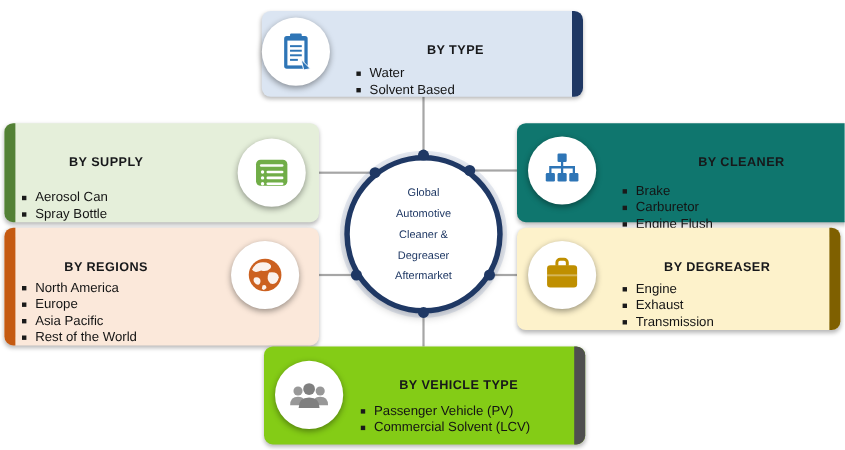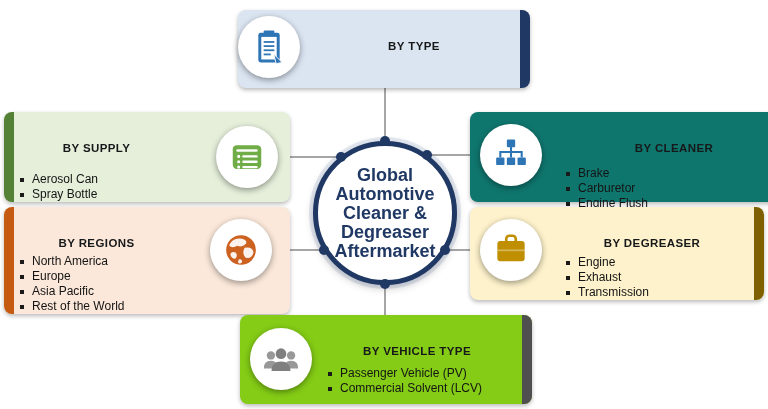--- a/index.html
+++ b/index.html
@@ -31,21 +31,21 @@
 
   
   .icon-circle{position:absolute;width:62px;height:62px;border-radius:50%;background:#fff;
     box-shadow:0 2px 6px rgba(0,0,0,.4);display:flex;align-items:center;justify-content:center;z-index:3;}
   .icon-circle svg{width:38px;height:38px;display:block;}
 
   
   .center-circle{position:absolute;left:313px;top:141px;width:144px;height:144px;border-radius:50%;
     background:#fff;border:5px solid #1f3864;box-sizing:border-box;display:flex;align-items:center;justify-content:center;
     z-index:4;box-shadow:0 0 0 4px rgba(46,84,150,.12),0 3px 8px rgba(0,0,0,.25);}
-  .center-text{font-weight:bold;font-size:18px;line-height:19px;text-align:center;color:#1f3864;}
+  .center-text{font-weight:normal;font-size:10px;line-height:19px;text-align:center;color:#1f3864;}
   .center-text span{display:block;}
 
   
   .conn{position:absolute;background:#a6a6a6;z-index:1;}
   .conn.v{width:2px;}
   .conn.h{height:2px;}
   .dot{position:absolute;width:10px;height:10px;border-radius:50%;background:#1f3864;z-index:5;}
 </style>
 </head>
 <body>
@@ -56,20 +56,30 @@
   <div class="conn v" style="left: 384px; top: 284px; height: 31px; background: rgb(166, 166, 166);"></div>
   <div class="conn h" style="left: 278px; top: 156px; width: 64px; background: rgb(166, 166, 166);"></div>
   <div class="conn h" style="left: 272px; top: 249px; width: 53px; background: rgb(166, 166, 166);"></div>
   <div class="conn h" style="left: 426px; top: 154px; width: 54px; background: rgb(166, 166, 166);"></div>
   <div class="conn h" style="left: 444px; top: 249px; width: 36px; background: rgb(166, 166, 166);"></div>
 
   <section class="cat-box box-type" style="left: 238px; top: 10px; width: 292px; height: 78px; background: rgb(219, 229, 242);">
     <span class="bar bar-right" style="background: rgb(31, 56, 100);"></span>
     <div class="content">
       <h2 class="cat-title">BY TYPE</h2>
+      <ul class="cat-items">
+        <li class="cat-item">
+            <span class="bullet"></span>
+            <span>Water</span>
+          </li>
+        <li class="cat-item">
+            <span class="bullet"></span>
+            <span>Solvent Based</span>
+          </li>
+      </ul>
     </div>
   </section>
 
   <section class="cat-box box-supply" style="left: 4px; top: 112px; width: 286px; height: 90px; background: rgb(229, 239, 218);">
     <span class="bar bar-left" style="background: rgb(83, 129, 53);"></span>
     <div class="content">
       <h2 class="cat-title">BY SUPPLY</h2>
       <ul class="cat-items">
         <li class="cat-item">
             <span class="bullet"></span>

